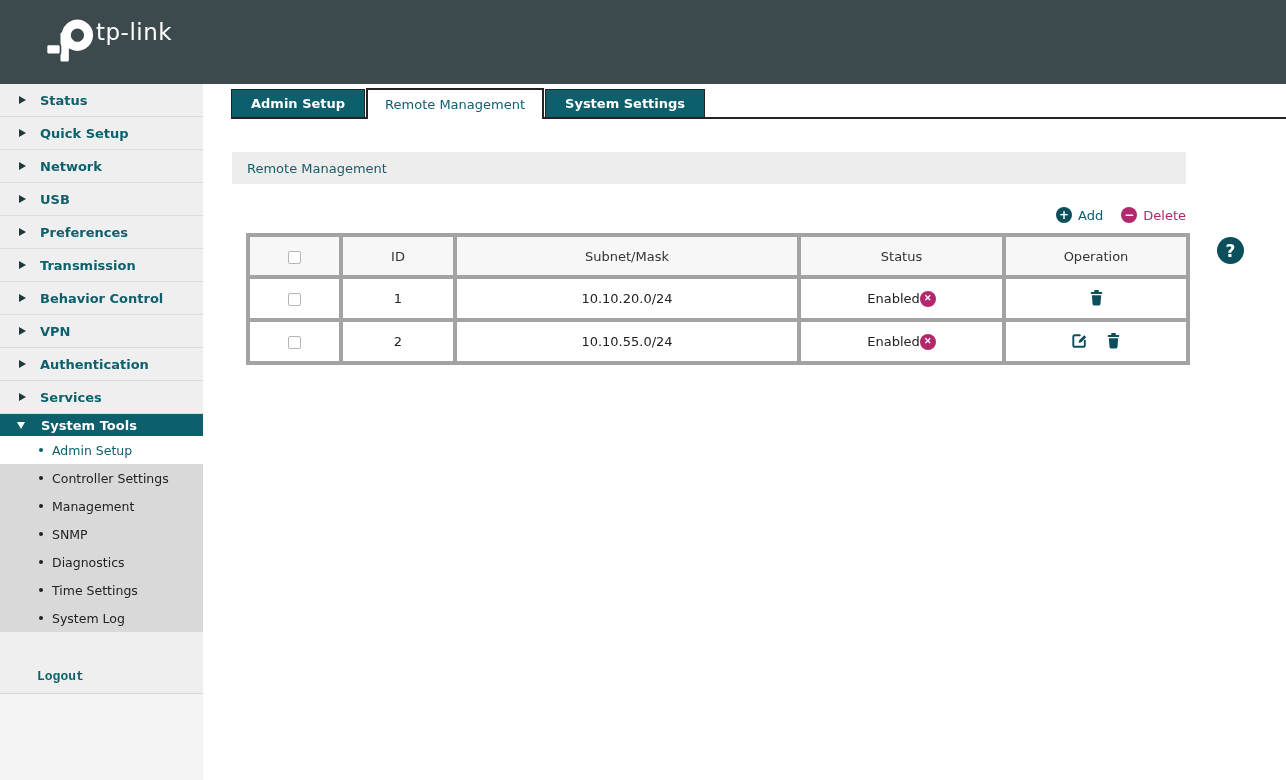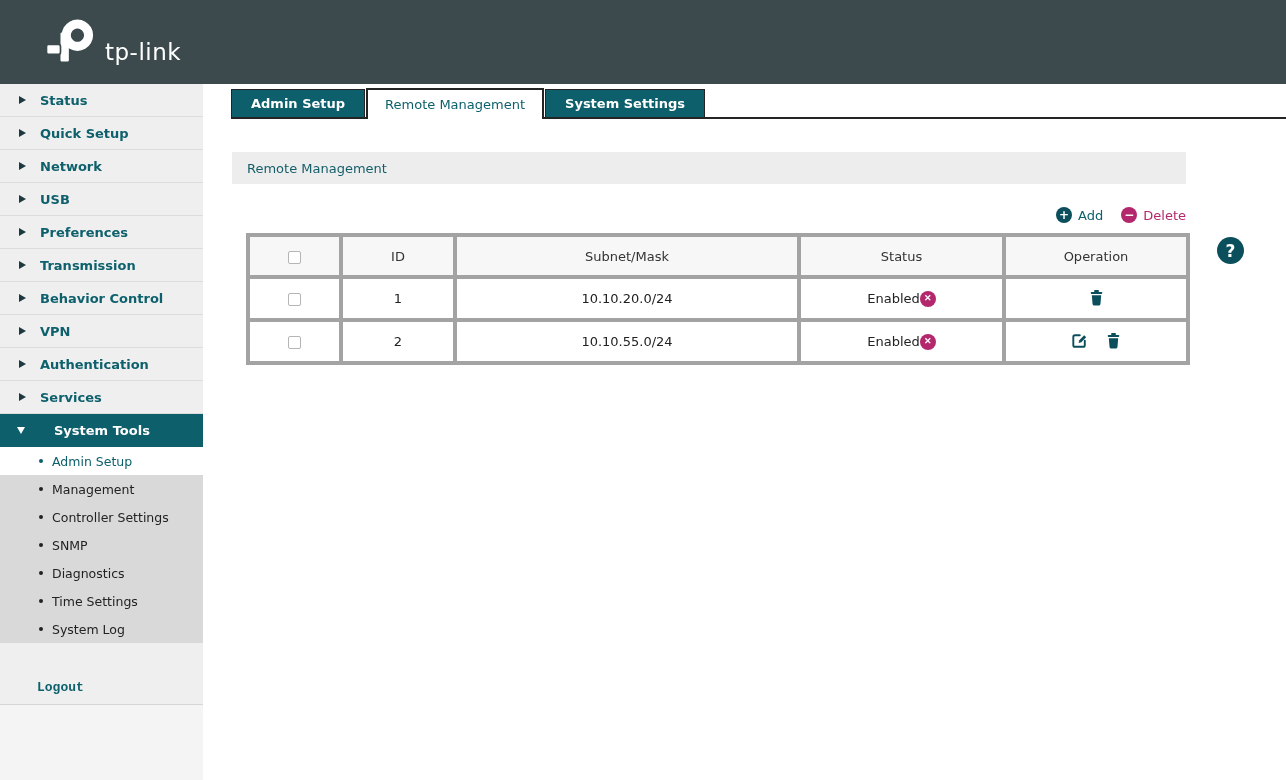--- a/index.html
+++ b/index.html
@@ -5,30 +5,30 @@
   * { box-sizing: border-box; }
   html,body { margin:0; padding:0; }
   body {
     width:1286px; height:780px; overflow:hidden;
     background:#ffffff;
     font-family:"DejaVu Sans","Liberation Sans",sans-serif;
     -webkit-font-smoothing:antialiased;
   }
   
   .hdr { height:84px; background:#3c4a4d; display:flex; align-items:center; padding-left:44px; }
-  .logo { display:flex; align-items:flex-end; gap:9px; }
+  .logo { display:flex; align-items:flex-start; }
   .logo-text { color:#fff; font-size:23px; letter-spacing:.5px; }
   
   .frame { display:flex; height:696px; }
   
   aside { width:203px; background:#efefef; display:flex; flex-direction:column; flex:none; }
   .side-item { height:33px; flex:none; border-bottom:1px solid #dcdcdc; display:flex; align-items:center; padding-left:19px; gap:14px; cursor:pointer; }
   .tri-r { width:0; height:0; border-left:7px solid #1d383e; border-top:4.5px solid transparent; border-bottom:4.5px solid transparent; }
   .side-item .label { color:#0d606c; font-weight:bold; font-size:13px; }
-  .side-group { height:33px; flex:none; background:#0c5f6b; display:flex; align-items:center; padding-left:17px; gap:29px; cursor:pointer; }
+  .side-group { height:22px; flex:none; background:#0c5f6b; display:flex; align-items:center; padding-left:17px; gap:16px; cursor:pointer; }
   .tri-d { width:0; height:0; border-top:7px solid #ffffff; border-left:4.5px solid transparent; border-right:4.5px solid transparent; }
   .side-group .label { color:#ffffff; font-weight:bold; font-size:13px; }
   .sub { background:#d9d9d9; flex:none; }
   .sub-item { height:28px; display:flex; align-items:center; padding-left:39px; gap:9px; font-size:12.5px; color:#222; cursor:pointer; }
   .sub-item .dot { width:4px; height:4px; border-radius:50%; background:currentColor; flex:none; }
   .sub-item.active { background:#ffffff; color:#0d606c; }
   .logout-wrap { padding-top:27px; border-bottom:1px solid #d6d6d6; background:#efefef; flex:none; }
   .logout { height:34px; display:flex; align-items:center; padding-left:37px; color:#0d606c; font-weight:bold; font-size:13px; cursor:pointer;font-family:Liberation Mono, monospace; }
   .side-fill { flex:1; background:#f4f4f4; }
   
@@ -128,25 +128,25 @@
       <span class="tri-d"></span>
       <span class="label">System Tools</span>
     </div>
     <div class="sub" id="side-sub">
         <div class="sub-item active">
     <span class="dot"></span>
     <span class="label">Admin Setup</span>
   </div>
         <div class="sub-item">
     <span class="dot"></span>
+    <span class="label">Controller Settings</span>
+  </div>
+        <div class="sub-item">
+    <span class="dot"></span>
     <span class="label">Management</span>
-  </div>
-        <div class="sub-item">
-    <span class="dot"></span>
-    <span class="label">Controller Settings</span>
   </div>
         <div class="sub-item">
     <span class="dot"></span>
     <span class="label">SNMP</span>
   </div>
         <div class="sub-item">
     <span class="dot"></span>
     <span class="label">Diagnostics</span>
   </div>
         <div class="sub-item">

